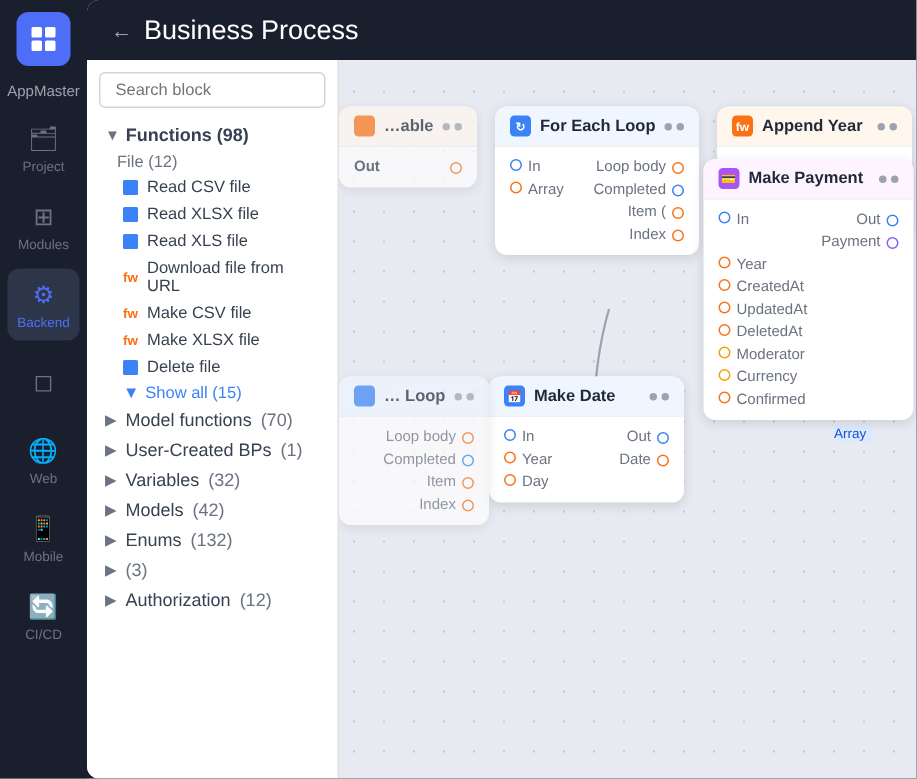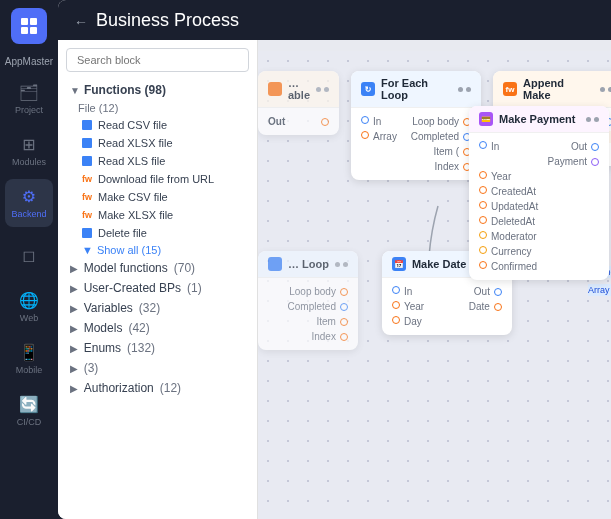--- a/index.html
+++ b/index.html
@@ -85,21 +85,21 @@
 
     
     .content {
       flex: 1;
       display: flex;
       overflow: hidden;
     }
 
     
     .left-panel {
-      width: 200px;
+      width: 168px;
       background: #ffffff;
       border-right: 1px solid #e0e0e0;
       display: flex;
       flex-direction: column;
       padding: 8px 0;
       flex-shrink: 0;
       overflow-y: auto;
     }
     .search-box {
       margin: 0 8px 8px 8px;
@@ -455,21 +455,21 @@
               </div>
             </div>
           </div>
         </div>
 
         <div class="flow-card">
           <div class="card-header card-header-orange">
             <div style="width:14px;height:14px;border-radius:3px;background:#f97316;display:flex;align-items:center;justify-content:center;flex-shrink:0;">
               <span style="color:white;font-size:8px;font-weight:bold;">fw</span>
             </div>
-            <span class="card-title">Append Make</span>
+            <span class="card-title">Append Year</span>
             <div class="card-dots">
               <div class="dot"></div>
               <div class="dot"></div>
             </div>
           </div>
           <div class="card-body">
             <div class="card-row">
               <div class="port-left">
                 <div class="port-dot blue"></div>
                 <span class="port-label">In</span>
@@ -496,21 +496,21 @@
               </div>
             </div>
           </div>
         </div>
       </div>
 
       <div style="position:absolute; top:210px; left:330px;">
         <span class="tag-badge">String Array</span>
       </div>
 
-      <div style="position:absolute; top:200px; left:0px; display:flex; gap:24px; align-items:flex-start;">
+      <div style="position:absolute; top:200px; left:0px; display:flex; gap:0; align-items:flex-start;">
 
         <div class="flow-card" style="min-width:90px; opacity:0.7;">
           <div class="card-header card-header-blue">
             <div class="card-icon card-icon-blue"></div>
             <span class="card-title">… Loop</span>
             <div class="card-dots">
               <div class="dot"></div>
               <div class="dot"></div>
             </div>
           </div>

